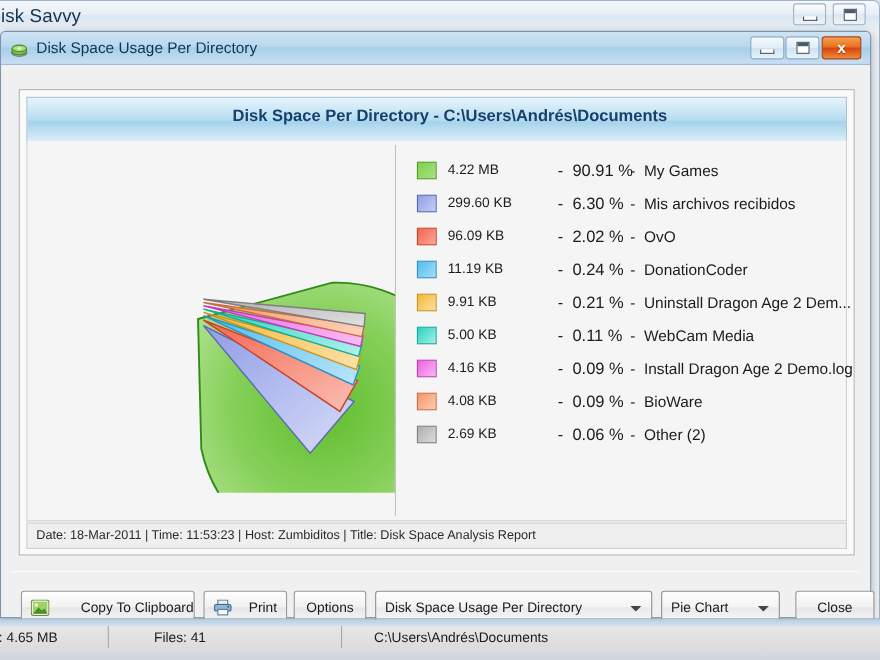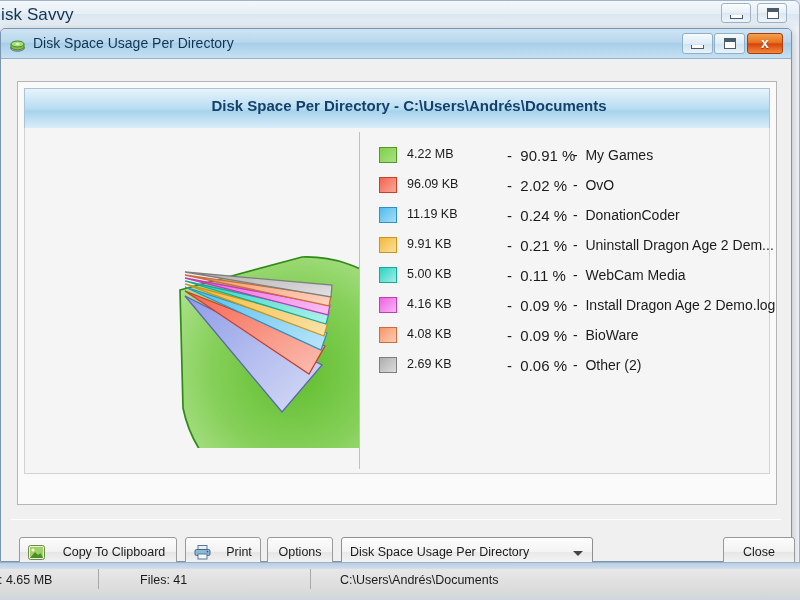--- a/index.html
+++ b/index.html
@@ -174,21 +174,21 @@
     position: absolute; left: 0; top: 470px; right: 0; height: 46px;
   }
   .btn {
     position: absolute; top: 8px; height: 30px;
     background: linear-gradient(to bottom, #fdfdfd 0%, #f2f2f2 48%, #e6e6e6 52%, #f7f7f7 100%);
     border: 1px solid #9a9a9a; border-radius: 3px;
     font-size: 12.5px; color: #1b1b1b;
     display: flex; align-items: center; justify-content: center;
     white-space: nowrap;
   }
-  #btn-copy { left: 18px; width: 158px; justify-content: center; padding-left: 8px; }
+  #btn-copy { left: 18px; width: 158px; justify-content: flex-end; padding-left: 8px; }
   #btn-print { left: 184px; width: 76px; justify-content: center; padding-left: 8px; }
   #btn-options { left: 266px; width: 66px; text-align: center; }
   #btn-close { left: 722px; width: 72px; }
 
   .combo {
     position: absolute; top: 8px; height: 30px;
     background: linear-gradient(to bottom, #fdfdfd 0%, #f4f4f4 48%, #e9e9e9 52%, #f8f8f8 100%);
     border: 1px solid #8f8f8f; border-radius: 3px;
     font-size: 12.5px; color: #1b1b1b;
   }
@@ -335,20 +335,26 @@
 
         <div id="legend">
 
           <div class="legend-row">
             <span class="sw" style="background:linear-gradient(135deg,#7fd04c,#a9e182);border-color:#4f9b25"></span>
             <span class="lg-size">4.22 MB</span>
             <span class="lg-pct">-&nbsp;&nbsp;<span>90.91 %</span></span>
             <span class="lg-name">-&nbsp;&nbsp;<span>My Games</span></span>
           </div>
 
+          <div class="legend-row">
+            <span class="sw" style="background:linear-gradient(135deg,#8f9de6,#c6cef5);border-color:#5b66b5"></span>
+            <span class="lg-size">299.60 KB</span>
+            <span class="lg-pct">-&nbsp;&nbsp;<span>6.30 %</span></span>
+            <span class="lg-name">-&nbsp;&nbsp;<span>Mis archivos recibidos</span></span>
+          </div>
 
           <div class="legend-row">
             <span class="sw" style="background:linear-gradient(135deg,#f4654f,#f9a898);border-color:#c8402c"></span>
             <span class="lg-size">96.09 KB</span>
             <span class="lg-pct">-&nbsp;&nbsp;<span>2.02 %</span></span>
             <span class="lg-name">-&nbsp;&nbsp;<span>OvO</span></span>
           </div>
 
           <div class="legend-row">
             <span class="sw" style="background:linear-gradient(135deg,#4fbdee,#a7def8);border-color:#2f91c4"></span>
@@ -388,20 +394,21 @@
           <div class="legend-row">
             <span class="sw" style="background:linear-gradient(135deg,#aeaeae,#dcdcdc);border-color:#7e7e7e"></span>
             <span class="lg-size">2.69 KB</span>
             <span class="lg-pct">-&nbsp;&nbsp;<span>0.06 %</span></span>
             <span class="lg-name">-&nbsp;&nbsp;<span>Other (2)</span></span>
           </div>
 
         </div>
       </div>
 
+      <div id="report-footer">Date: 18-Mar-2011 | Time: 11:53:23 | Host: Zumbiditos | Title: Disk Space Analysis Report</div>
     </div>
 
     <div id="tb-sep"></div>
 
     <div id="toolbar">
 
       <div class="btn" id="btn-copy">
         <span class="ico">
           <svg width="17" height="15" viewBox="0 0 17 15">
             <rect x="0.5" y="0.5" width="16" height="14" rx="2" fill="#e8f2d6" stroke="#6f8a4a"></rect>
@@ -427,20 +434,24 @@
 
       <div class="btn" id="btn-options">
         <span>Options</span>
       </div>
 
       <div class="combo" id="combo-report">
         <span class="combo-text">Disk Space Usage Per Directory</span>
         <span class="combo-arrow"></span>
       </div>
 
+      <div class="combo" id="combo-type">
+        <span class="combo-text">Pie Chart</span>
+        <span class="combo-arrow"></span>
+      </div>
 
       <div class="btn" id="btn-close">
         <span>Close</span>
       </div>
     </div>
 
   </div>
 </div>
 
 <div id="statusbar">

